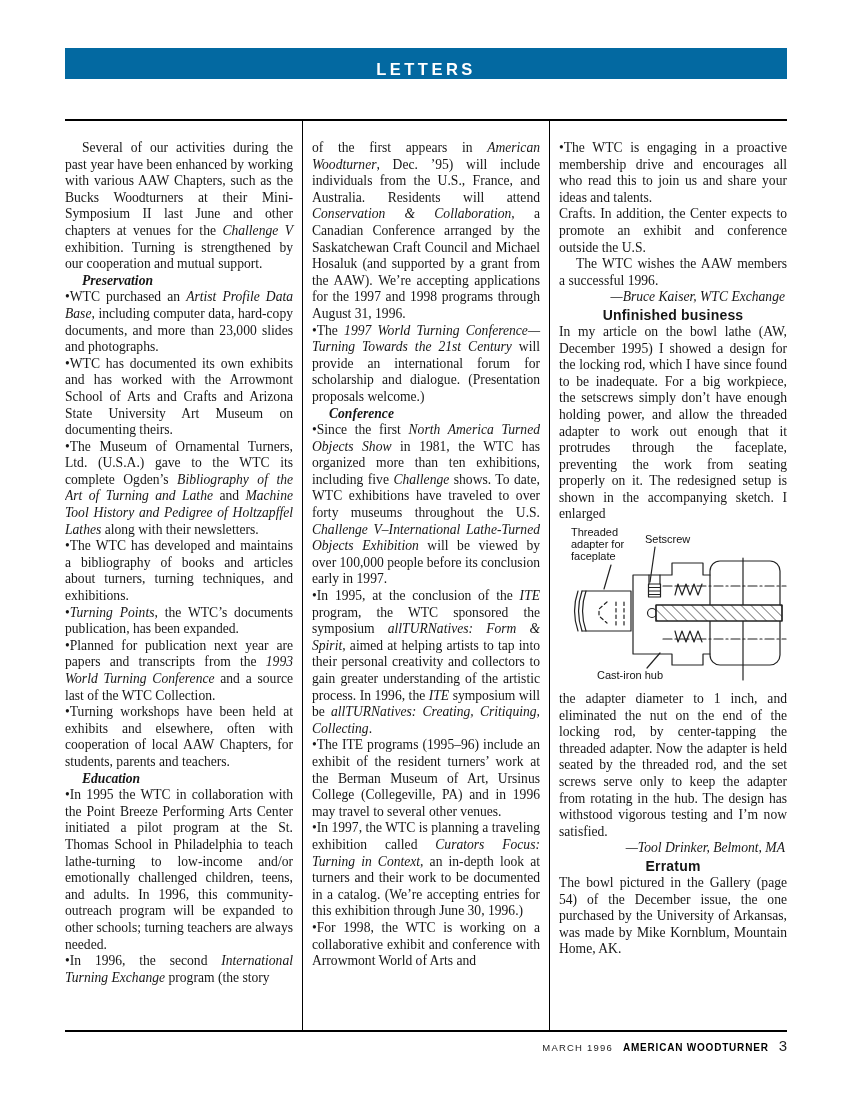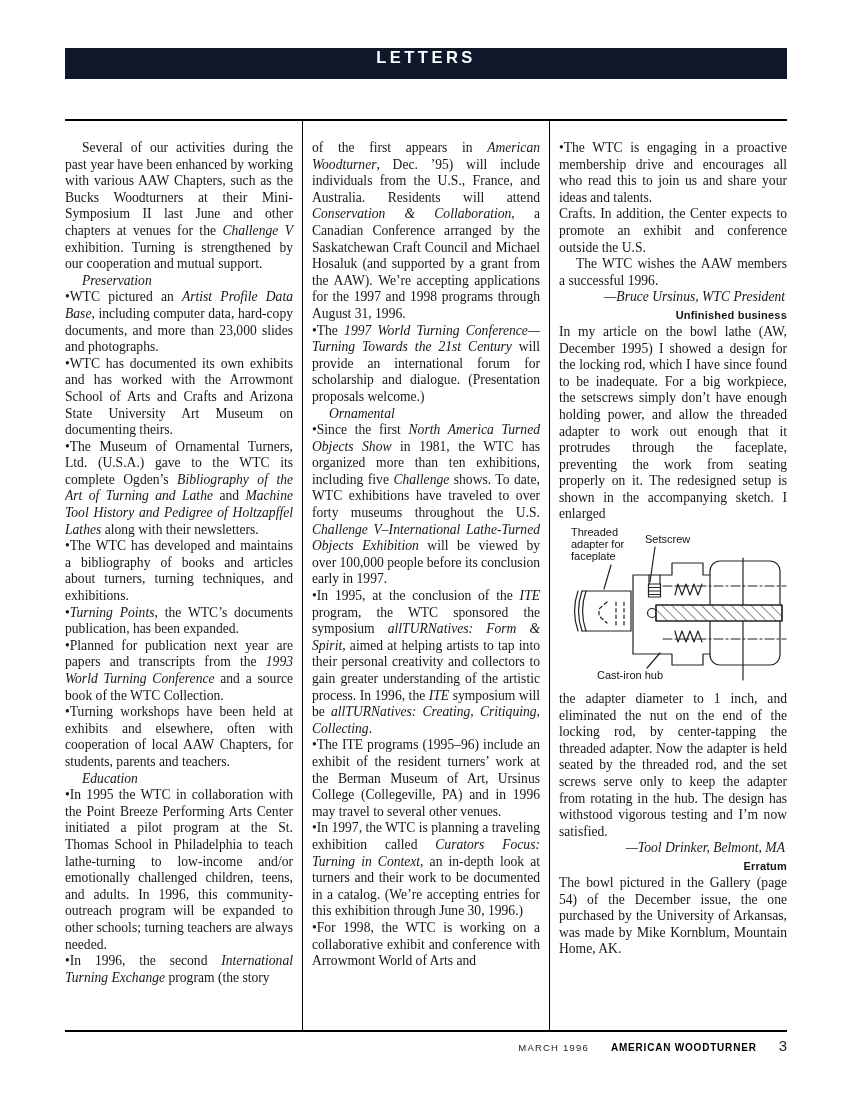--- a/index.html
+++ b/index.html
@@ -1,22 +1,22 @@
 <!DOCTYPE html>
 <html><head>
 <meta charset="utf-8">
 <style>
   html,body{margin:0;padding:0}
   body{
     width:850px;height:1100px;background:#ffffff;position:relative;
     font-family:"Liberation Serif",serif;color:#161616;overflow:hidden;
   }
   .letters-bar{
-    position:absolute;left:65px;top:48px;width:722px;height:31px;background:#0f172a;
-    display:flex;align-items:flex-start;justify-content:center;
+    position:absolute;left:65px;top:48px;width:722px;height:31px;background:#0369a1;
+    display:flex;align-items:flex-end;justify-content:center;
   }
   .letters-title{
     color:#fff;font-family:"Liberation Sans",sans-serif;font-weight:700;
     font-size:16.5px;letter-spacing:3.5px;
   }
   .rule-top{position:absolute;left:65px;top:119px;width:722px;height:2px;background:#000}
   .rule-bottom{position:absolute;left:65px;top:1030px;width:722px;height:2px;background:#000}
   .columns{
     position:absolute;left:65px;top:121px;width:722px;height:909px;
     display:flex;overflow:hidden;
@@ -24,76 +24,76 @@
   .col{
     flex:1 1 0;min-width:0;padding:19px 9px 0 9px;overflow:hidden;
     font-size:13.6px;line-height:16.6px;text-align:justify;
   }
   .col:first-child{padding-left:0}
   .col:last-child{padding-right:0}
   .col + .col{border-left:1.5px solid #000}
   p.blk{margin:0}
   .indent{text-indent:17px}
   .it{font-style:italic}
-  .subhead{font-weight:normal;font-style:italic;text-indent:17px;text-align:left}
+  .subhead{font-weight:bold;font-style:italic;text-indent:17px;text-align:left}
   .heading{
-    font-family:"Liberation Sans",sans-serif;font-weight:700;font-size:11px;
-    line-height:18px;margin:13px 0 3px;text-align:right;letter-spacing:.2px;
+    font-family:"Liberation Sans",sans-serif;font-weight:700;font-size:14px;
+    line-height:18px;margin:13px 0 3px;text-align:center;letter-spacing:.2px;
   }
   .signature{text-align:right;font-style:italic;padding-right:2px}
   .diagram{margin:0 0 8px}
   .diagram svg{display:block;width:100%;height:auto}
   .sketch-label{font-family:"Liberation Sans",sans-serif;font-size:11px;fill:#111;font-style:normal}
   .footer{
-    position:absolute;top:1037px;right:63px;display:flex;align-items:baseline;gap:22px;
+    position:absolute;top:1037px;right:63px;display:flex;align-items:baseline;gap:10px;
     font-family:"Liberation Sans",sans-serif;
   }
   .footer-issue{font-size:9.5px;letter-spacing:1.2px;color:#1d1d1d}
   .footer-mag{font-size:10px;font-weight:700;letter-spacing:.8px;color:#000}
   .footer-page{font-size:15px;color:#1d1d1d}
 </style>
 </head>
 <body>
 
 <div class="letters-bar">
   <span class="letters-title">LETTERS</span>
 </div>
 
 <div class="rule-top"></div>
 
 <div class="columns">
   <div class="col">
       <p class="blk para indent"><span>Several of our activities during the past year have been enhanced by working with various AAW Chapters, such as the Bucks Woodturners at their Mini-Symposium II last June and other chapters at venues for the </span><span class="it">Challenge V</span><span> exhibition. Turning is strengthened by our cooperation and mutual support.</span></p>
       <p class="blk subhead">Preservation</p>
-      <p class="blk para"><span>•WTC pictured an </span><span class="it">Artist Profile Data Base</span><span>, including computer data, hard-copy documents, and more than 23,000 slides and photographs.</span></p>
+      <p class="blk para"><span>•WTC purchased an </span><span class="it">Artist Profile Data Base</span><span>, including computer data, hard-copy documents, and more than 23,000 slides and photographs.</span></p>
       <p class="blk para"><span>•WTC has documented its own exhibits and has worked with the Arrowmont School of Arts and Crafts and Arizona State University Art Museum on documenting theirs.</span></p>
       <p class="blk para"><span>•The Museum of Ornamental Turners, Ltd. (U.S.A.) gave to the WTC its complete Ogden’s </span><span class="it">Bibliography of the Art of Turning and Lathe</span><span> and </span><span class="it">Machine Tool History and Pedigree of Holtzapffel Lathes</span><span> along with their newsletters.</span></p>
       <p class="blk para"><span>•The WTC has developed and maintains a bibliography of books and articles about turners, turning techniques, and exhibitions.</span></p>
       <p class="blk para"><span>•</span><span class="it">Turning Points</span><span>, the WTC’s documents publication, has been expanded.</span></p>
-      <p class="blk para"><span>•Planned for publication next year are papers and transcripts from the </span><span class="it">1993 World Turning Conference</span><span> and a source book of the WTC Collection.</span></p>
+      <p class="blk para"><span>•Planned for publication next year are papers and transcripts from the </span><span class="it">1993 World Turning Conference</span><span> and a source last of the WTC Collection.</span></p>
       <p class="blk para"><span>•Turning workshops have been held at exhibits and elsewhere, often with cooperation of local AAW Chapters, for students, parents and teachers.</span></p>
       <p class="blk subhead">Education</p>
       <p class="blk para"><span>•In 1995 the WTC in collaboration with the Point Breeze Performing Arts Center initiated a pilot program at the St. Thomas School in Philadelphia to teach lathe-turning to low-income and/or emotionally challenged children, teens, and adults. In 1996, this community-outreach program will be expanded to other schools; turning teachers are always needed.</span></p>
       <p class="blk para"><span>•In 1996, the second </span><span class="it">International Turning Exchange</span><span> program (the story</span></p>
     </div>
   <div class="col">
       <p class="blk para"><span>of the first appears in </span><span class="it">American Woodturner</span><span>, Dec. ’95) will include individuals from the U.S., France, and Australia. Residents will attend </span><span class="it">Conservation &amp; Collaboration</span><span>, a Canadian Conference arranged by the Saskatchewan Craft Council and Michael Hosaluk (and supported by a grant from the AAW). We’re accepting applications for the 1997 and 1998 programs through August 31, 1996.</span></p>
       <p class="blk para"><span>•The </span><span class="it">1997 World Turning Conference—Turning Towards the 21st Century</span><span> will provide an international forum for scholarship and dialogue. (Presentation proposals welcome.)</span></p>
-      <p class="blk subhead">Ornamental</p>
+      <p class="blk subhead">Conference</p>
       <p class="blk para"><span>•Since the first </span><span class="it">North America Turned Objects Show</span><span> in 1981, the WTC has organized more than ten exhibitions, including five </span><span class="it">Challenge</span><span> shows. To date, WTC exhibitions have traveled to over forty museums throughout the U.S. </span><span class="it">Challenge V–International Lathe-Turned Objects Exhibition</span><span> will be viewed by over 100,000 people before its conclusion early in 1997.</span></p>
       <p class="blk para"><span>•In 1995, at the conclusion of the </span><span class="it">ITE</span><span> program, the WTC sponsored the symposium </span><span class="it">allTURNatives: Form &amp; Spirit</span><span>, aimed at helping artists to tap into their personal creativity and collectors to gain greater understanding of the artistic process. In 1996, the </span><span class="it">ITE</span><span> symposium will be </span><span class="it">allTURNatives: Creating, Critiquing, Collecting</span><span>.</span></p>
       <p class="blk para"><span>•The ITE programs (1995–96) include an exhibit of the resident turners’ work at the Berman Museum of Art, Ursinus College (Collegeville, PA) and in 1996 may travel to several other venues.</span></p>
       <p class="blk para"><span>•In 1997, the WTC is planning a traveling exhibition called </span><span class="it">Curators Focus: Turning in Context</span><span>, an in-depth look at turners and their work to be documented in a catalog. (We’re accepting entries for this exhibition through June 30, 1996.)</span></p>
       <p class="blk para"><span>•For 1998, the WTC is working on a collaborative exhibit and conference with Arrowmont World of Arts and</span></p>
     </div>
   <div class="col">
       <p class="blk para"><span>•The WTC is engaging in a proactive membership drive and encourages all who read this to join us and share your ideas and talents.</span></p>
       <p class="blk para"><span>Crafts. In addition, the Center expects to promote an exhibit and conference outside the U.S.</span></p>
       <p class="blk para indent"><span>The WTC wishes the AAW members a successful 1996.</span></p>
-      <p class="blk signature">—Bruce Ursinus, WTC President</p>
+      <p class="blk signature">—Bruce Kaiser, WTC Exchange</p>
       <p class="blk heading">Unfinished business</p>
       <p class="blk para"><span>In my article on the bowl lathe (AW, December 1995) I showed a design for the locking rod, which I have since found to be inadequate. For a big workpiece, the setscrews simply don’t have enough holding power, and allow the threaded adapter to work out enough that it protrudes through the faceplate, preventing the work from seating properly on it. The redesigned setup is shown in the accompanying sketch. I enlarged</span></p>
       <figure class="diagram" id="diagram-figure">
     <svg viewBox="0 0 228 160" xmlns="http://www.w3.org/2000/svg">
       <defs>
         <pattern id="hatch" patternUnits="userSpaceOnUse" width="7" height="7" patternTransform="rotate(-45)">
           <line x1="0" y1="0" x2="0" y2="7" stroke="#222" stroke-width="1.1"></line>
         </pattern>
       </defs>
       <g stroke="#222" stroke-width="1.2" fill="none" stroke-linecap="round" stroke-linejoin="round">

